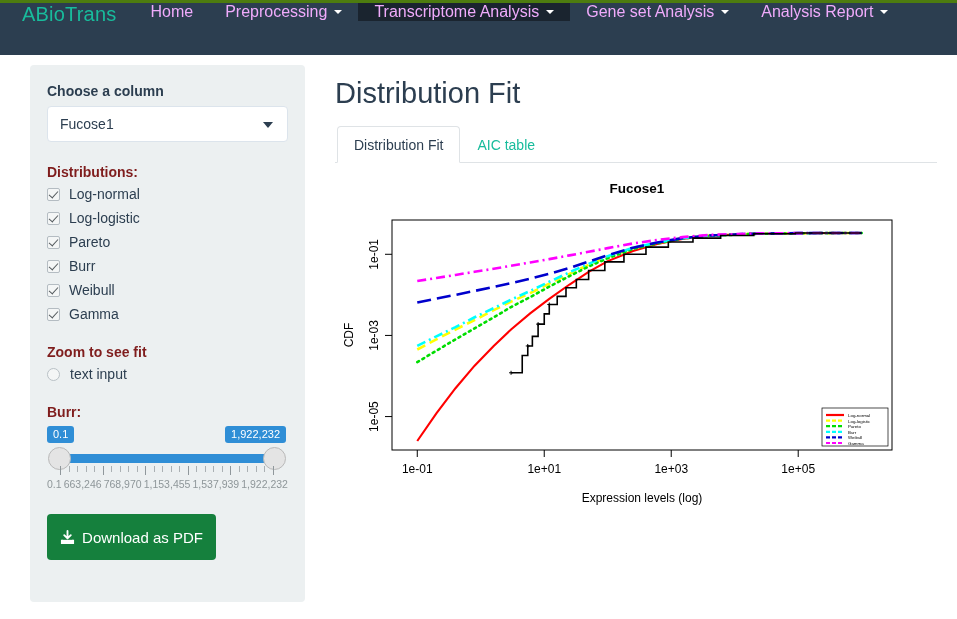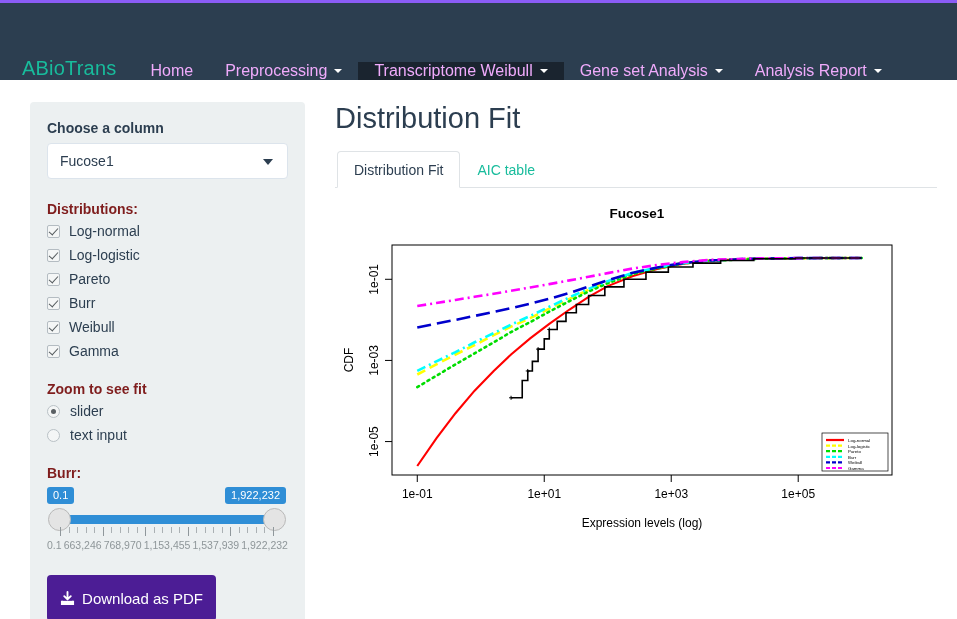--- a/index.html
+++ b/index.html
@@ -6,25 +6,25 @@
   html, body {
     margin: 0; padding: 0;
     width: 957px; height: 619px;
     overflow: hidden;
     background: #ffffff;
     font-family: "Liberation Sans", sans-serif;
   }
 
   
   .navbar {
-    height: 80px;
+    height: 55px;
     background: #2c3e50;
     display: flex;
-    align-items: flex-end;
-    border-top: 3px solid #8b5cf6;
+    align-items: flex-start;
+    border-top: 3px solid #4d7c0f;
   }
   .brand {
     display: flex; align-items: center;
     padding: 0 18px 0 22px;
     color: #18bc9c;
     font-size: 20px;
     letter-spacing: .2px;
   }
   .nav-item {
     display: flex; align-items: center;
@@ -48,21 +48,20 @@
   .page { display: flex; padding: 10px 0 0 0; }
 
   
   .sidebar {
     width: 275px;
     margin-left: 30px;
     background: #ecf0f1;
     border-radius: 4px;
     padding: 18px 17px 22px 17px;
     min-height: 537px;
-    margin-top: 12px;
   }
   .side-label {
     font-size: 14px;
     font-weight: bold;
     color: #2c3e50;
     margin-bottom: 7px;
   }
   .select-box {
     position: relative;
     height: 36px;
@@ -176,21 +175,21 @@
     top: 52px; left: 0; right: 0;
     display: flex; justify-content: space-between;
     font-size: 10.5px;
     color: #8e9699;
   }
 
   
   .dl-btn {
     margin-top: 14px;
     width: 169px; height: 46px;
-    background: #4c1d95;
+    background: #15803d;
     border: none;
     border-radius: 4px;
     color: #ffffff;
     font-size: 15px;
     display: flex; align-items: center; justify-content: center;
     gap: 7px;
     cursor: pointer;
     font-family: "Liberation Sans", sans-serif;
   }
 
@@ -243,21 +242,21 @@
 <div class="navbar">
   <div class="brand">ABioTrans</div>
   <div class="nav-item">
     <span>Home</span>
   </div>
   <div class="nav-item">
     <span>Preprocessing</span>
     <span class="caret"></span>
   </div>
   <div class="nav-item active">
-    <span>Transcriptome Weibull</span>
+    <span>Transcriptome Analysis</span>
     <span class="caret"></span>
   </div>
   <div class="nav-item">
     <span>Gene set Analysis</span>
     <span class="caret"></span>
   </div>
   <div class="nav-item">
     <span>Analysis Report</span>
     <span class="caret"></span>
   </div>
@@ -295,24 +294,20 @@
       <span class="cb"></span>
       <span>Weibull</span>
     </div>
     <div class="check-row">
       <span class="cb"></span>
       <span>Gamma</span>
     </div>
 
     <div class="group-title">Zoom to see fit</div>
 
-    <div class="radio-row">
-      <span class="rb on"></span>
-      <span>slider</span>
-    </div>
     <div class="radio-row">
       <span class="rb"></span>
       <span>text input</span>
     </div>
 
     <div class="group-title">Burr:</div>
 
     <div class="slider-wrap">
       <div class="bubble left">0.1</div>
       <div class="bubble right">1,922,232</div>

